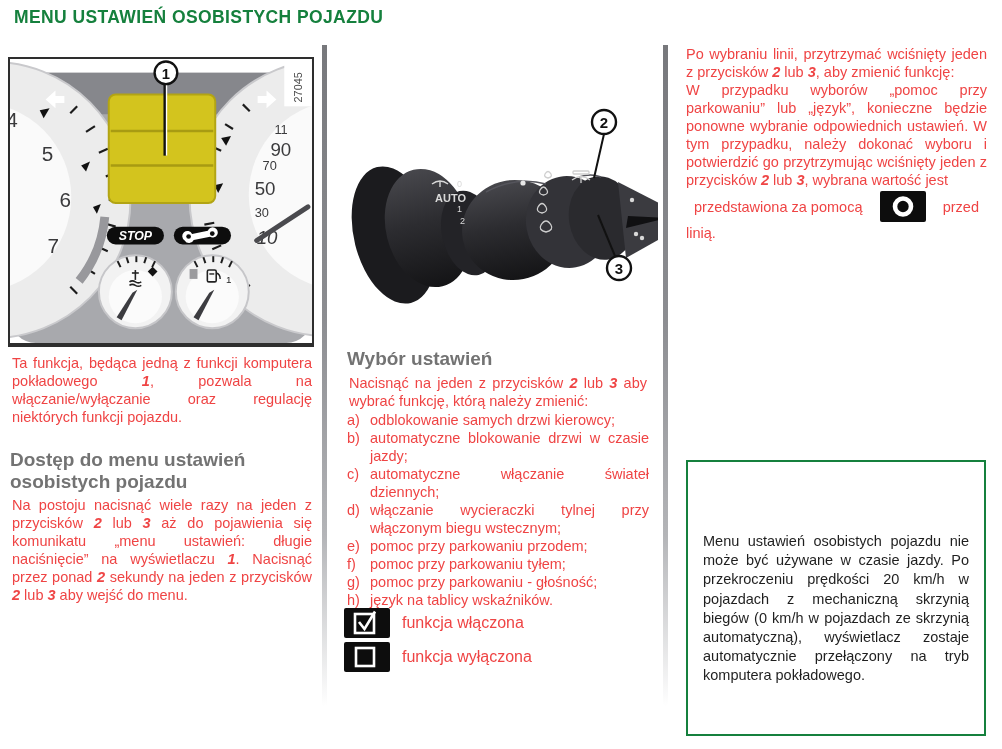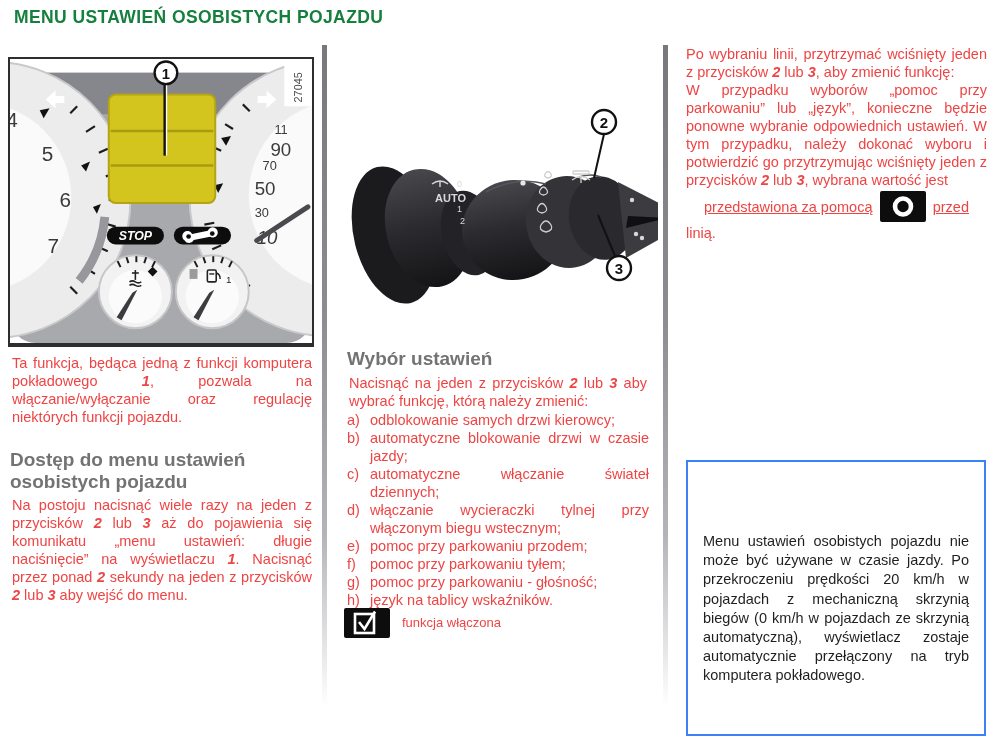--- a/index.html
+++ b/index.html
@@ -40,27 +40,27 @@
   #col1-para2{left:10px;top:494px;width:300px;}
   #col2-hdg{left:347px;top:348px;width:300px;}
   #col2-intro{left:347px;top:372px;width:298px;}
   #col2-list{left:347px;top:411px;width:302px;}
   .li-row{display:flex;}
   .li-key{width:23px;flex:none;}
   .li-txt{flex:1;text-align:justify;}
   #legend{left:344px;top:608px;width:310px;}
   .legend-row{display:flex;align-items:center;margin-bottom:4px;}
   .legend-row svg{flex:none;display:block;}
-  .legend-label{margin-left:12px;font-size:13px;}
+  .legend-label{margin-left:12px;font-size:16px;}
   #col3{left:686px;top:45px;width:301px;}
   #col3 p{margin:0;}
-  .icon-line{display:flex;align-items:center;justify-content:space-between;margin:2px 18px;text-decoration:underline;}
+  .icon-line{display:flex;align-items:center;justify-content:space-between;margin:2px 8px;}
   .note-box{
     position:absolute;left:686px;top:460px;width:266px;height:202px;
-    border:2px solid #3b82f6;padding:70px 15px 0 15px;
+    border:2px solid #15803d;padding:70px 15px 0 15px;
     font-size:14.5px;line-height:19.2px;text-align:justify;
   }
 </style>
 </head>
 <body>
 
 <div class="page-title">MENU USTAWIEŃ OSOBISTYCH POJAZDU</div>
 
 <div class="vrule" id="rule-left"></div>
 <div class="vrule" id="rule-right"></div>
@@ -309,20 +309,27 @@
 
 <div class="col" id="legend">
   <div class="legend-row">
     <svg width="46" height="30" viewBox="0 0 46 30">
       <rect x="0" y="0" width="46" height="30" rx="2" fill="#0d0d0d"></rect>
       <rect x="11" y="6" width="19" height="19" fill="none" stroke="#fff" stroke-width="2.6"></rect>
       <polyline points="15,14 20.5,21 31,3.5" fill="none" stroke="#fff" stroke-width="2.6"></polyline>
     </svg>
     <span class="legend-label">funkcja włączona</span>
   </div>
+  <div class="legend-row">
+    <svg width="46" height="30" viewBox="0 0 46 30">
+      <rect x="0" y="0" width="46" height="30" rx="2" fill="#0d0d0d"></rect>
+      <rect x="12" y="6" width="18" height="18" fill="none" stroke="#fff" stroke-width="2.6"></rect>
+    </svg>
+    <span class="legend-label">funkcja wyłączona</span>
+  </div>
 </div>
 
 <div class="col" id="col3">
   <p class="j">Po wybraniu linii, przytrzymać wciśnięty jeden z przycisków <b><i>2</i></b> lub <b><i>3</i></b>, aby zmienić funkcję:</p>
   <p class="j">W przypadku wyborów „pomoc przy parkowaniu” lub „język”, konieczne będzie ponowne wybranie odpowiednich ustawień. W tym przypadku, należy dokonać wyboru i potwierdzić go przytrzymując wciśnięty jeden z przycisków <b><i>2</i></b> lub <b><i>3</i></b>, wybrana wartość jest</p>
   <div class="icon-line">
     <span>przedstawiona za pomocą</span>
     <svg width="46" height="31" viewBox="0 0 46 31">
       <rect x="0" y="0" width="46" height="31" rx="2" fill="#0d0d0d"></rect>
       <circle cx="23" cy="15.5" r="8" fill="none" stroke="#fff" stroke-width="4.6"></circle>

